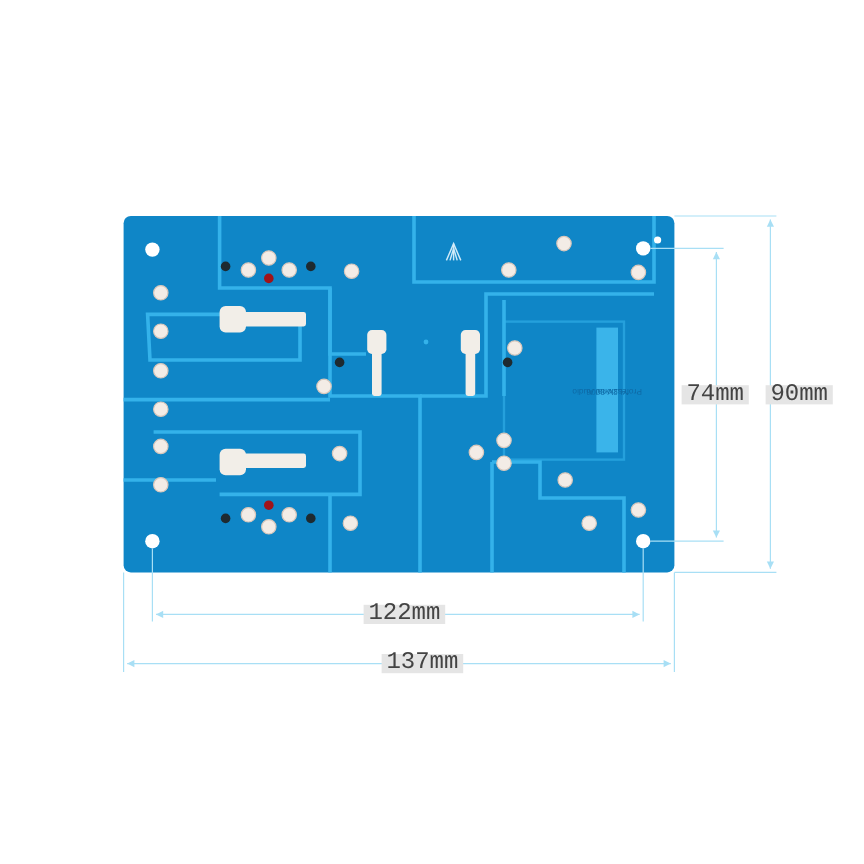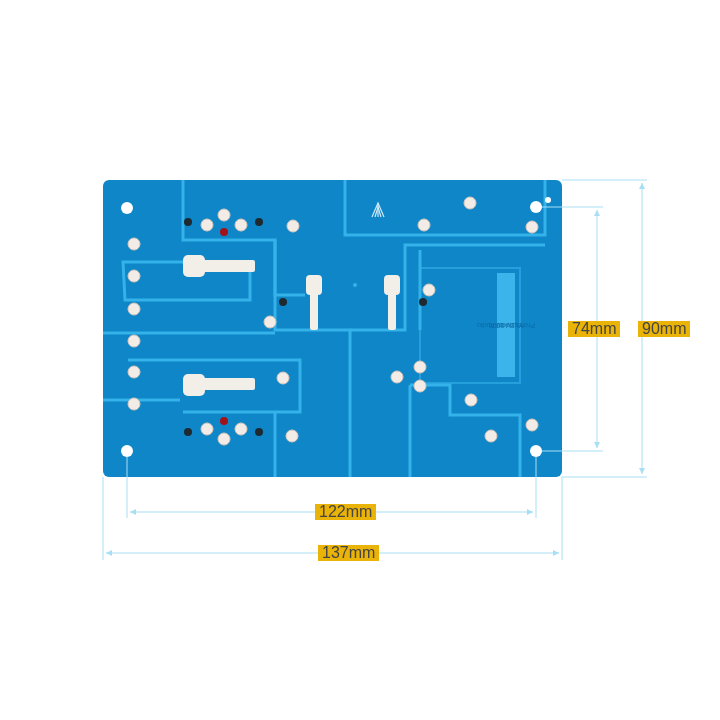--- a/index.html
+++ b/index.html
@@ -1,18 +1,18 @@
 <!DOCTYPE html>
 <html><head>
 <meta charset="utf-8">
 <style>
   html,body{margin:0;padding:0;background:#fff;}
   body{width:720px;height:720px;position:relative;overflow:hidden;font-family:"Liberation Sans",sans-serif;}
   .stage{position:absolute;left:0;top:0;width:720px;height:720px;}
-  .dim-label{position:absolute;font-size:16px;color:#444;background:#eab308;padding:0 4px;line-height:16px;}
+  .dim-label{position:absolute;font-size:20px;color:#444;background:#e5e5e5;padding:0 4px;line-height:16px;font-family:Liberation Mono, monospace;}
   .silk{position:absolute;left:497px;top:273px;width:18px;height:104px;background:#3ab4ea;}
   .silk span{position:absolute;left:50%;top:50%;transform:translate(-50%,-50%) rotate(-90deg);white-space:nowrap;font-size:7px;color:#0e6aa6;line-height:8px;text-align:center;}
 </style>
 </head>
 <body>
 
 <div class="stage">
 <svg width="720" height="720" viewBox="0 0 720 720" xmlns="http://www.w3.org/2000/svg">
 
   <rect x="103" y="180" width="459" height="297" rx="6" fill="#0f86c7"></rect>
@@ -129,17 +129,17 @@
         <path d="M597 448 l-3 -6 h6 z"></path>
     <path d="M642 183 l-3 6 h6 z"></path>
         <path d="M642 474 l-3 -6 h6 z"></path>
   </g>
 </svg>
 
 <div class="silk">
   <span><span>Professional Audio</span><br><span>YL2V-8006</span></span>
 </div>
 
-<div class="dim-label" style="left:315px;top:504px;">122mm</div>
+<div class="dim-label" style="left:303px;top:504px;">122mm</div>
 <div class="dim-label" style="left:318px;top:545px;">137mm</div>
 <div class="dim-label" style="left:568px;top:321px;">74mm</div>
 <div class="dim-label" style="left:638px;top:321px;">90mm</div>
 </div>
 
 </body></html>

